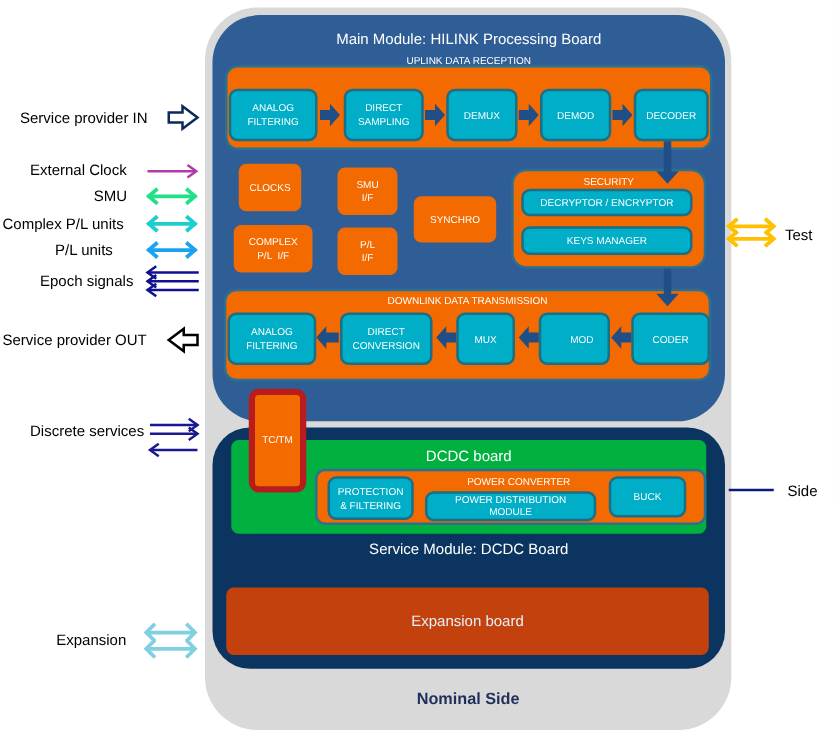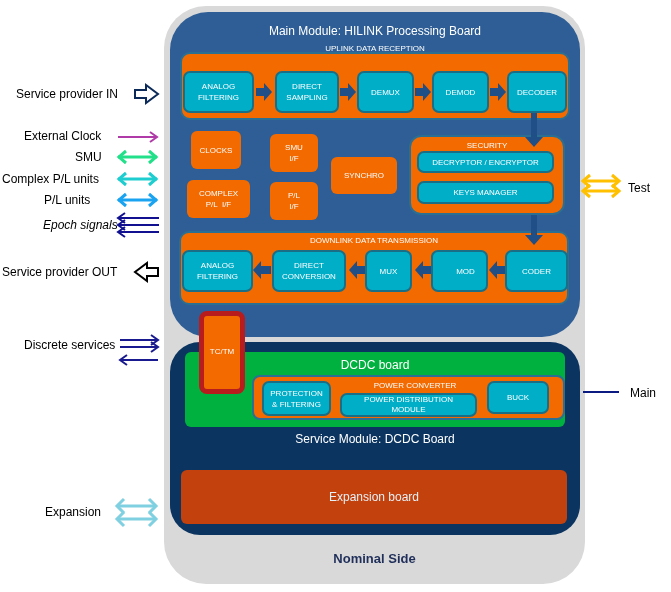--- a/index.html
+++ b/index.html
@@ -96,27 +96,27 @@
 
 <div class="abs exp">Expansion board</div>
 
 <div class="abs" style="left:164px;top:551px;width:421px;text-align:center;color:#1f2f5a;font-weight:bold;font-size:13px;">Nominal Side</div>
 
 <div class="abs lbl" style="left:16px;top:87px;">Service provider IN</div>
 <div class="abs lbl" style="left:24px;top:129px;">External  Clock</div>
 <div class="abs lbl" style="left:75px;top:150px;">SMU</div>
 <div class="abs lbl" style="left:2px;top:172px;">Complex  P/L units</div>
 <div class="abs lbl" style="left:44px;top:193px;">P/L units</div>
-<div class="abs lbl" style="left:43px;top:218px;font-style:italic;">Epoch signals</div>
+<div class="abs lbl" style="left:32px;top:218px;">Epoch signals</div>
 <div class="abs lbl" style="left:2px;top:265px;">Service provider OUT</div>
 <div class="abs lbl" style="left:24px;top:338px;">Discrete services</div>
 <div class="abs lbl" style="left:45px;top:505px;">Expansion</div>
 
 <div class="abs lbl" style="left:628px;top:181px;">Test</div>
-<div class="abs lbl" style="left:630px;top:386px;">Main</div>
+<div class="abs lbl" style="left:630px;top:386px;">Side</div>
 
 <svg class="abs" style="left:0;top:0;" width="671" height="592">
 
   <path d="M135 90 h11 v-5 l12 9 l-12 9 v-5 h-11z" fill="#fff" stroke="#0b2a5a" stroke-width="2"></path>
 
   <g stroke="#b03aa8" stroke-width="2" fill="none">
     <line x1="118" y1="137" x2="157" y2="137"></line>
       <path d="M150 132 l7 5 l-7 5"></path>
   </g>
 

